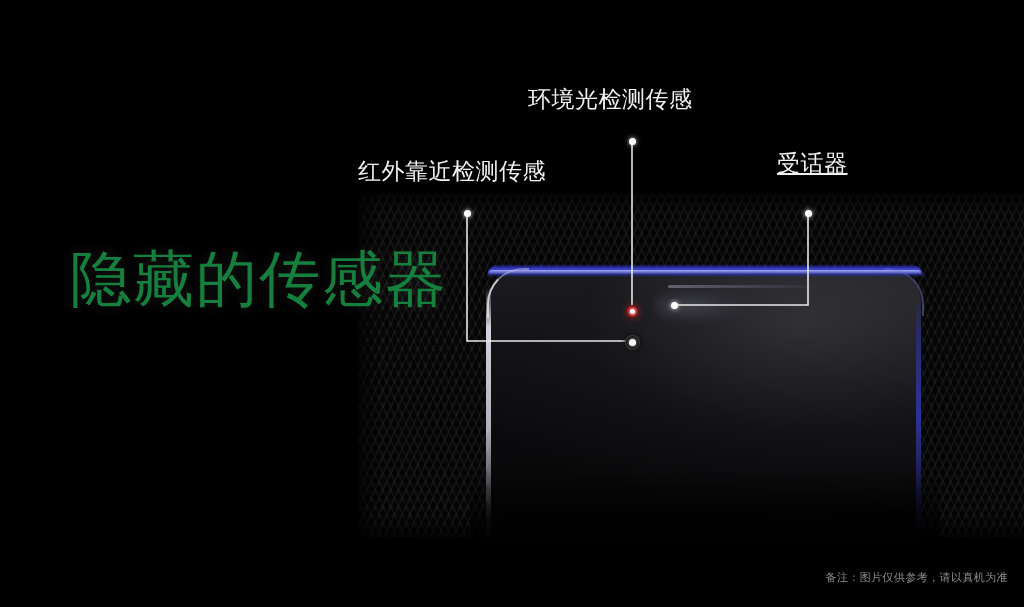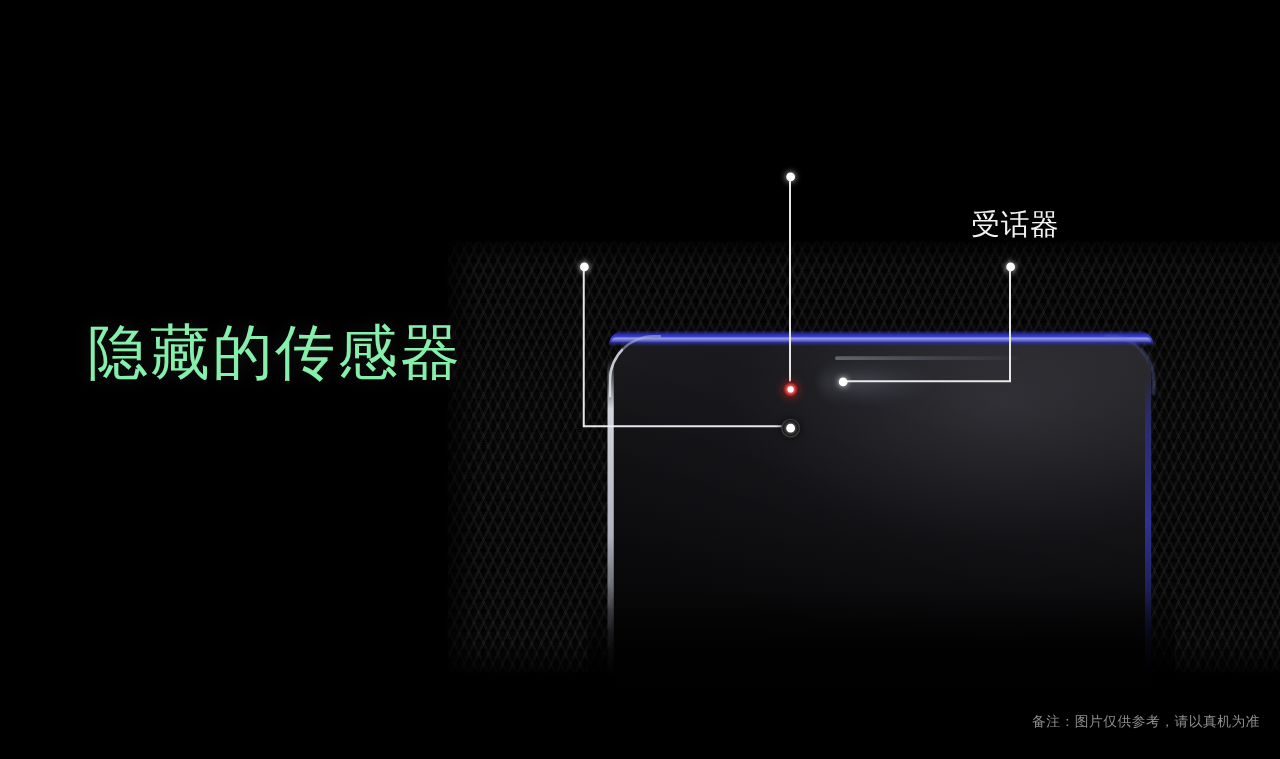--- a/index.html
+++ b/index.html
@@ -98,35 +98,35 @@
   }
   .earpiece-slot{
     position:absolute;left:668px;top:285px;width:146px;height:3px;
     border-radius:2px;
     background:linear-gradient(to right, rgba(150,154,168,.55), rgba(96,100,114,.45) 55%, rgba(60,63,74,.25));
     filter:blur(.6px);
   }
 
   
   .title{
-    position:absolute;left:70px;top:257px;
-    font-size:48px;line-height:1.08;letter-spacing:2px;
-    color:#86efac;
+    position:absolute;left:70px;top:246px;
+    font-size:61px;line-height:1.08;letter-spacing:2px;
+    color:#15803d;
     text-shadow:0 0 14px rgba(255,255,255,.10);
     white-space:nowrap;
   }
 
   
   .label{
     position:absolute;color:#f2f2f2;font-size:23px;letter-spacing:.5px;
     white-space:nowrap;text-shadow:0 0 8px rgba(0,0,0,.9);
   }
   .lbl-ambient{left:528px;top:84px;}
   .lbl-ir{left:358px;top:156px;}
-  .lbl-earpiece{left:777px;top:164px;}
+  .lbl-earpiece{left:777px;top:148px;text-decoration:underline;}
 
   
   .leader{position:absolute;left:0;top:0;width:1024px;height:607px;pointer-events:none;}
 
   .dot{position:absolute;border-radius:50%;}
   .dot-white{
     width:7px;height:7px;background:#ffffff;
     box-shadow:0 0 5px rgba(255,255,255,.85);
   }
   .dot-ring{
@@ -185,19 +185,21 @@
   </svg>
 
   <div class="dot dot-white" style="left:628.5px;top:137.5px;"></div>
   <div class="dot dot-white" style="left:463.5px;top:209.5px;"></div>
   <div class="dot dot-white" style="left:804.5px;top:209.5px;"></div>
 
   <div class="dot dot-red" style="left:625.5px;top:304.5px;"></div>
   <div class="dot dot-ring" style="left:624.5px;top:334.5px;"></div>
   <div class="dot dot-white" style="left:670.5px;top:301.5px;"></div>
 
+  <div class="label lbl-ambient">环境光检测传感</div>
+  <div class="label lbl-ir">红外靠近检测传感</div>
   <div class="label lbl-earpiece">受话器</div>
 
   <div class="title">隐藏的传感器</div>
 
   <div class="footnote">备注：图片仅供参考，请以真机为准</div>
 
 </div>
 
 </body></html>

